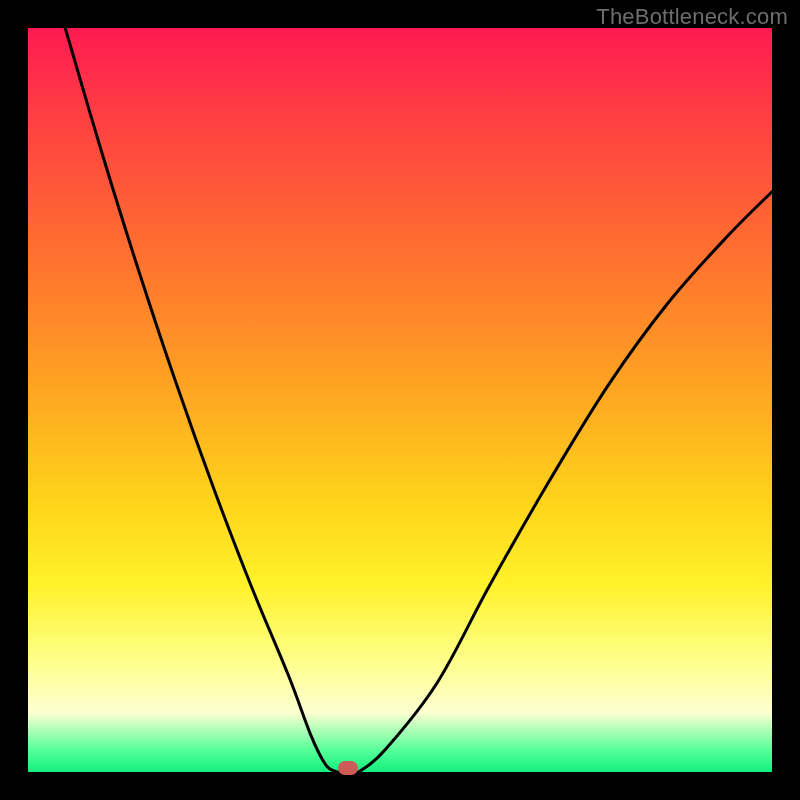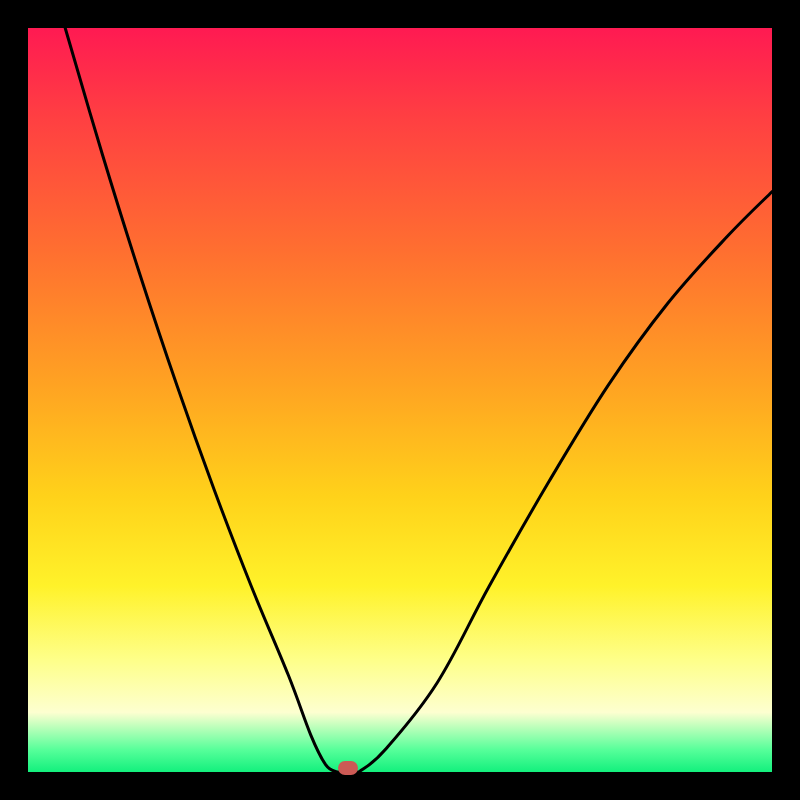--- a/index.html
+++ b/index.html
@@ -63,19 +63,20 @@
     height: 14px;
     background: #cc5a55;
     border-radius: 7px;
     transform: translate(-50%, -50%);
   }
 </style>
 </head>
 <body>
 
 <div class="frame">
+  <div class="watermark">TheBottleneck.com</div>
   <div class="plot">
     <svg class="curve" viewBox="0 0 744 744">
       <path id="curve-path" d="M 37.2 0.0 C 43.9 22.8, 61.0 82.3, 74.4 126.5 C 87.8 170.7, 98.2 204.0, 111.6 245.5 C 125.0 287.0, 135.4 318.3, 148.8 357.1 C 162.2 396.0, 172.6 425.1, 186.0 461.3 C 199.4 497.4, 209.8 524.5, 223.2 558.0 C 236.6 591.5, 249.7 620.5, 260.4 647.3 C 271.1 674.1, 276.0 690.7, 282.7 706.8 C 289.4 722.9, 292.9 729.9, 297.6 736.6 C 302.3 743.3, 306.8 742.7, 308.8 744.0 C 310.8 745.3, 304.7 744.0, 308.8 744.0 C 312.8 744.0, 327.1 744.0, 331.1 744.0 C 335.1 744.0, 326.4 748.0, 331.1 744.0 C 335.8 740.0, 343.1 737.8, 357.1 721.7 C 371.2 705.6, 390.5 684.2, 409.2 654.7 C 427.9 625.3, 441.2 594.2, 461.3 558.0 C 481.4 521.8, 499.4 490.0, 520.8 453.8 C 542.2 417.7, 558.9 389.3, 580.3 357.1 C 601.7 325.0, 618.4 302.1, 639.8 275.3 C 661.3 248.5, 680.6 228.4, 699.4 208.3 C 718.1 188.2, 736.0 171.7, 744.0 163.7" fill="none" stroke="#000000" stroke-width="3" stroke-linecap="round" stroke-linejoin="round"></path>
     </svg>
     <div id="marker" class="marker" style="left: 319.92px; top: 739.536px; background: rgb(204, 90, 85);"></div>
   </div>
 </div>
 
 </body></html>

